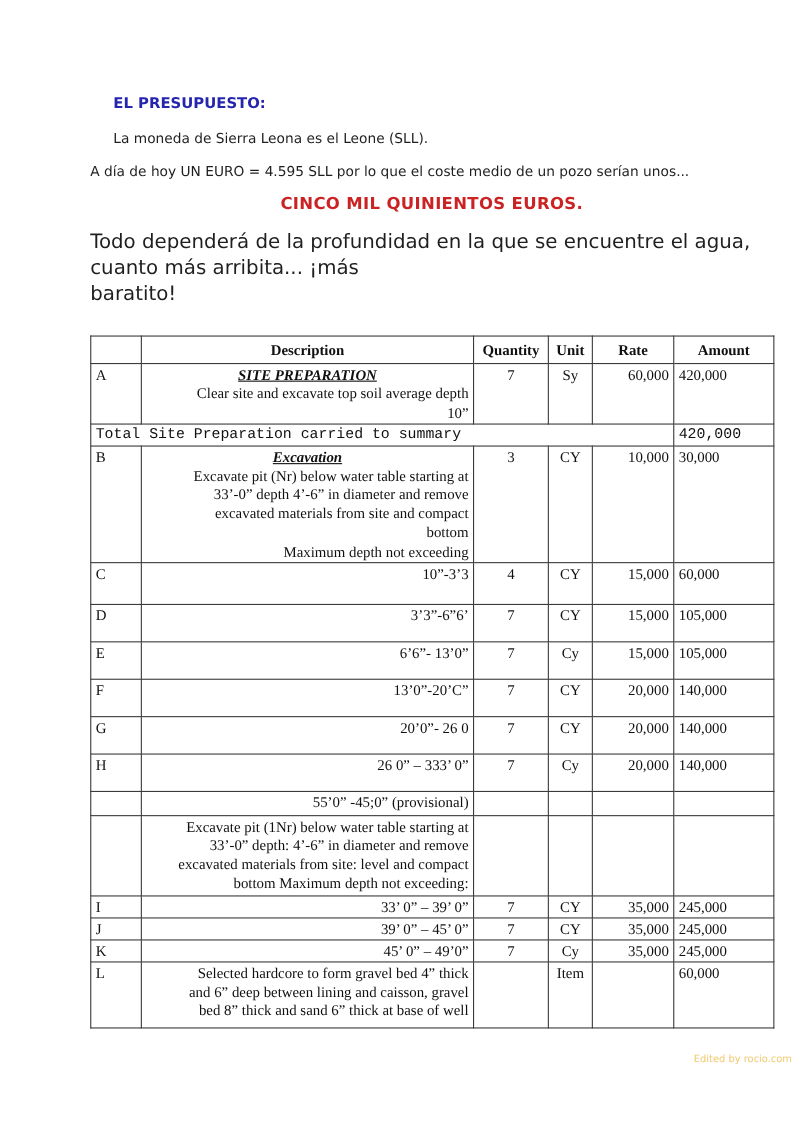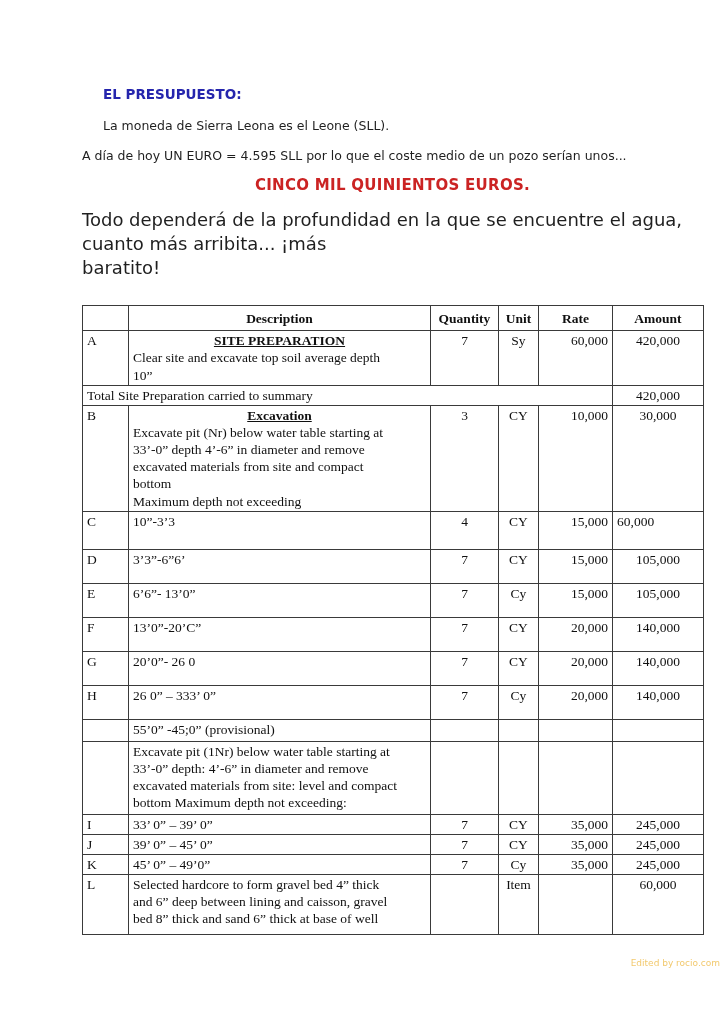--- a/index.html
+++ b/index.html
@@ -34,37 +34,37 @@
     font-family:"Liberation Serif", serif;font-size:13.5px;color:#101010;border-radius:32px;
   }
   .budget td,.budget th{
     border:1px solid #3a3a3a;vertical-align:top;
     padding:1px 4px;line-height:1.27;overflow:hidden;
   }
   .budget th{font-weight:bold;text-align:center;vertical-align:middle;}
 
   .h-hdr{height:25px;}
   .h-a{height:52px;}
-  .h-total{height:19px;}
+  .h-total{height:19px;font-family:Liberation Mono, monospace;}
   .h-b{height:102px;}
   .h-c{height:38px;}
   .h-mid{height:34px;}
   .h-short{height:22px;}
   .h-exc2{height:73px;}
   .h-compact{height:18px;}
   .h-l{height:60px;}
 
   .letter{padding-left:6px;}
   .desc-cell{padding-left:6px;padding-right:4px;}
-  .cell-heading{font-weight:bold;text-decoration:underline;text-align:center;}
-  .desc{white-space:pre-line;}
+  .cell-heading{font-weight:bold;text-decoration:underline;text-align:center;font-style:italic;}
+  .desc{white-space:pre-line;text-align:right;}
   .qty{text-align:center;}
   .unit{text-align:center;}
   .rate{text-align:right;padding-right:8px;}
-  .amount{text-align:center;padding-right:8px;}
+  .amount{text-align:left;padding-right:8px;}
   .pt-1line{padding-top:18px;}
   .vb-offset{vertical-align:bottom;padding-bottom:20px;}
   .vt-offset{padding-top:18px;margin-top:45px;}
   .c-amount{vertical-align:bottom;text-align:left;padding-left:8px;padding-bottom:2px;}
   .total-cell{padding-left:5px;}
 
   .watermark{
     position:absolute;top:958px;right:4px;
     font-size:9px;color:var(--watermark-orange,#F2C96E);
   }

